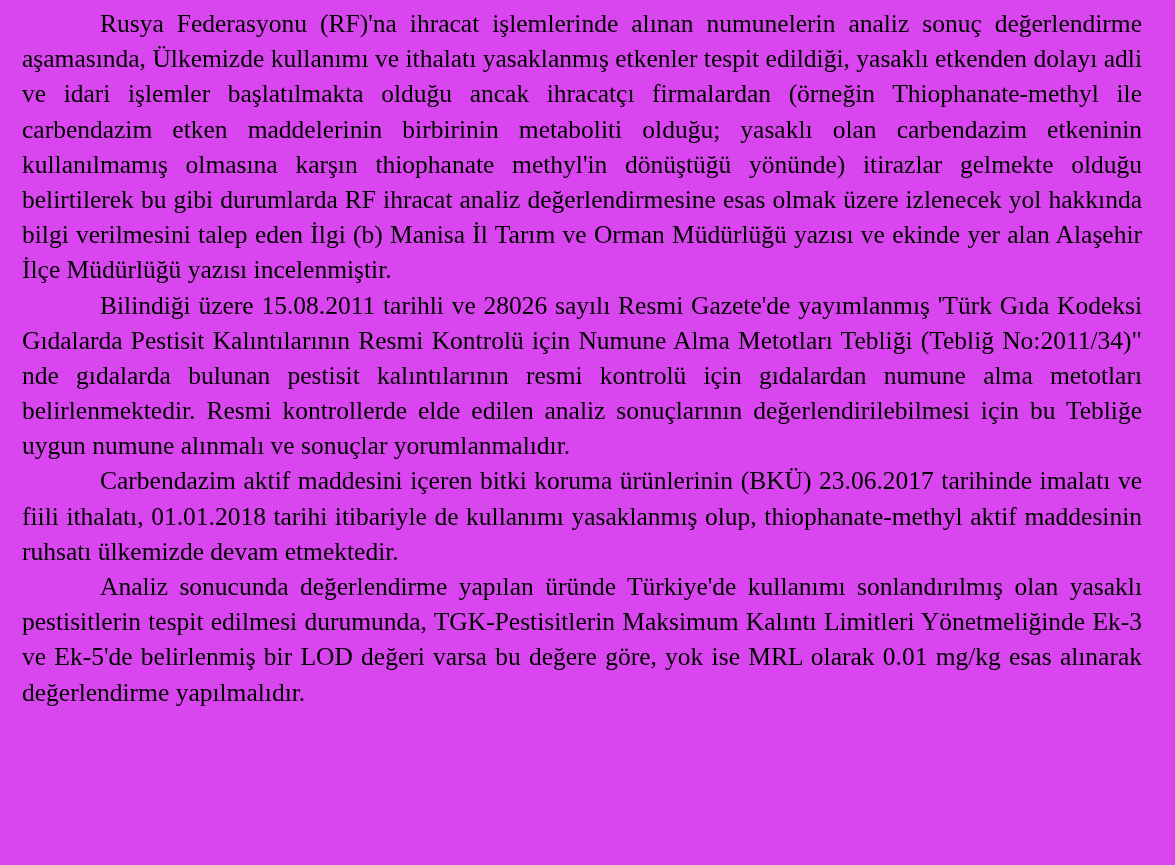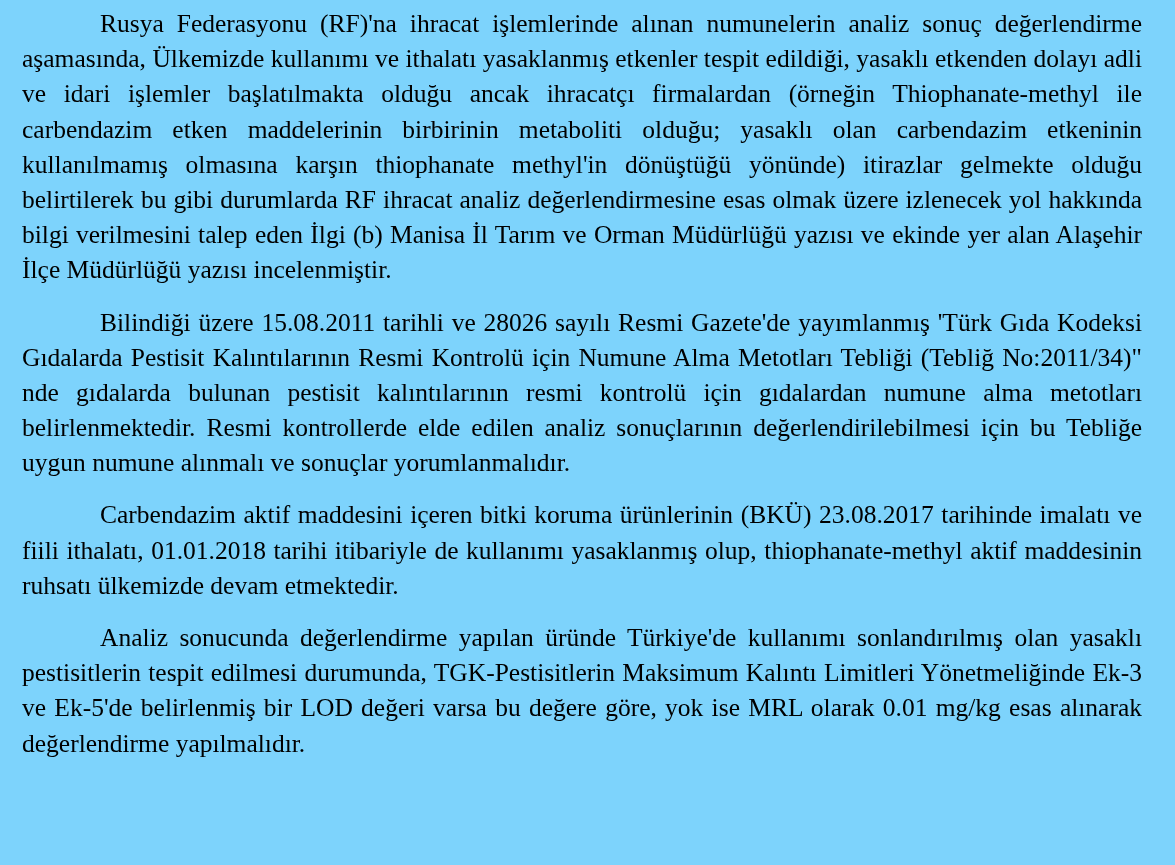--- a/index.html
+++ b/index.html
@@ -11,44 +11,44 @@
     width: 1175px;
     height: 865px;
     font-family: "Liberation Serif", "DejaVu Serif", serif;
     color: #000000;
   }
   .page {
     box-sizing: border-box;
     width: 1175px;
     height: 865px;
     padding: 6px 33px 0 22px;
-    background: #7dd3fc;
+    background: #d946ef;
   }
   .doc-body {
     display: block;
   }
   p.para {
     margin: 0 0 0 0;
     font-size: 25.5px;
     line-height: 1.38;
     text-align: justify;
     text-justify: inter-word;
     text-indent: 78px;
     hyphens: none;
   }
   p.para + p.para {
-    margin-top: 17px;
+    margin-top: 0px;
   }
   p.spaced-before {
     margin-top: 22px;
   }
 </style>
 </head>
 <body>
 
 <div class="page">
   <div class="doc-body">
     <p class="para">Rusya Federasyonu (RF)'na ihracat işlemlerinde alınan numunelerin analiz sonuç değerlendirme aşamasında, Ülkemizde kullanımı ve ithalatı yasaklanmış etkenler tespit edildiği, yasaklı etkenden dolayı adli ve idari işlemler başlatılmakta olduğu ancak ihracatçı firmalardan (örneğin Thiophanate-methyl ile carbendazim etken maddelerinin birbirinin metaboliti olduğu; yasaklı olan carbendazim etkeninin kullanılmamış olmasına karşın thiophanate methyl'in dönüştüğü yönünde) itirazlar gelmekte olduğu belirtilerek bu gibi durumlarda RF ihracat analiz değerlendirmesine esas olmak üzere izlenecek yol hakkında bilgi verilmesini talep eden İlgi (b) Manisa İl Tarım ve Orman Müdürlüğü yazısı ve ekinde yer alan Alaşehir İlçe Müdürlüğü yazısı incelenmiştir.</p>
     <p class="para">Bilindiği üzere 15.08.2011 tarihli ve 28026 sayılı Resmi Gazete'de yayımlanmış 'Türk Gıda Kodeksi Gıdalarda Pestisit Kalıntılarının Resmi Kontrolü için Numune Alma Metotları Tebliği (Tebliğ No:2011/34)" nde gıdalarda bulunan pestisit kalıntılarının resmi kontrolü için gıdalardan numune alma metotları belirlenmektedir. Resmi kontrollerde elde edilen analiz sonuçlarının değerlendirilebilmesi için bu Tebliğe uygun numune alınmalı ve sonuçlar yorumlanmalıdır.</p>
-    <p class="para spaced-before">Carbendazim aktif maddesini içeren bitki koruma ürünlerinin (BKÜ) 23.08.2017 tarihinde imalatı ve fiili ithalatı, 01.01.2018 tarihi itibariyle de kullanımı yasaklanmış olup, thiophanate-methyl aktif maddesinin ruhsatı ülkemizde devam etmektedir.</p>
+    <p class="para spaced-before">Carbendazim aktif maddesini içeren bitki koruma ürünlerinin (BKÜ) 23.06.2017 tarihinde imalatı ve fiili ithalatı, 01.01.2018 tarihi itibariyle de kullanımı yasaklanmış olup, thiophanate-methyl aktif maddesinin ruhsatı ülkemizde devam etmektedir.</p>
     <p class="para spaced-before">Analiz sonucunda değerlendirme yapılan üründe Türkiye'de kullanımı sonlandırılmış olan yasaklı pestisitlerin tespit edilmesi durumunda, TGK-Pestisitlerin Maksimum Kalıntı Limitleri Yönetmeliğinde Ek-3 ve Ek-5'de belirlenmiş bir LOD değeri varsa bu değere göre, yok ise MRL olarak 0.01 mg/kg esas alınarak değerlendirme yapılmalıdır.</p>
   </div>
 </div>
 
 </body></html>

